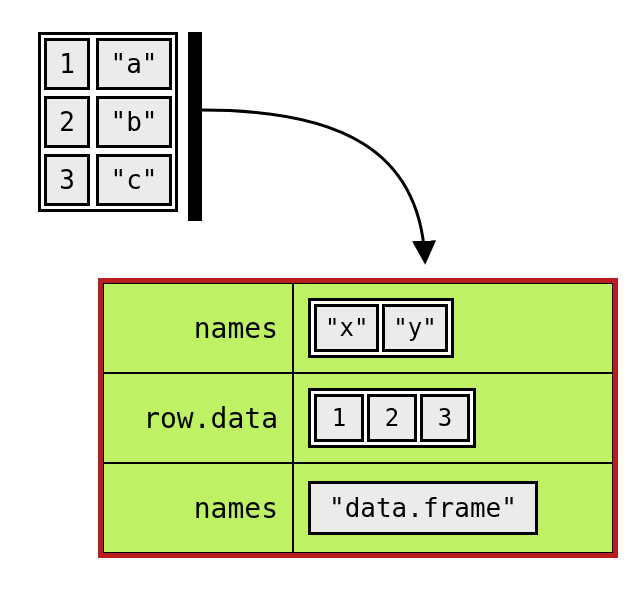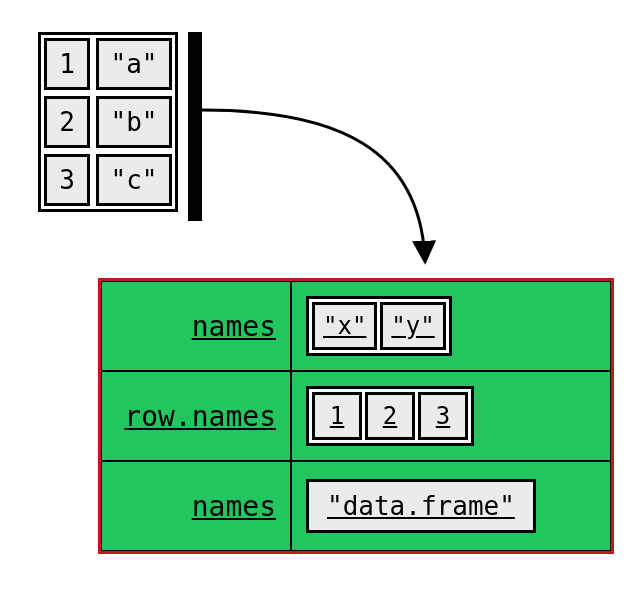--- a/index.html
+++ b/index.html
@@ -52,25 +52,24 @@
     left: 0; top: 0;
     width: 637px; height: 590px;
     pointer-events: none;
   }
 
   
   .attr-table {
     position: absolute;
     left: 98px;
     top: 278px;
-    border: 3px solid #b91c1c;
+    border: 5px solid #b91c1c;
     display: grid;
     grid-template-columns: 190px 320px;
-    background: #22c55e;
-    text-decoration: underline;
+    background: #bef264;
   }
   .attr-table .acell {
     border: 1.5px solid #000;
     display: flex;
     align-items: center;
     padding: 12px 14px;
     height: 90px;
     font-size: 28px;
   }
   .attr-table .label { justify-content: flex-end; }
@@ -138,21 +137,21 @@
 
   <div class="attr-table">
     <div class="acell label">names</div>
     <div class="acell value">
       <div class="mini-vec">
         <div class="vcell">"x"</div>
         <div class="vcell">"y"</div>
       </div>
     </div>
 
-    <div class="acell label">row.names</div>
+    <div class="acell label">row.data</div>
     <div class="acell value">
       <div class="mini-vec tight">
         <div class="vcell">1</div>
         <div class="vcell">2</div>
         <div class="vcell">3</div>
       </div>
     </div>
 
     <div class="acell label">names</div>
     <div class="acell value">

